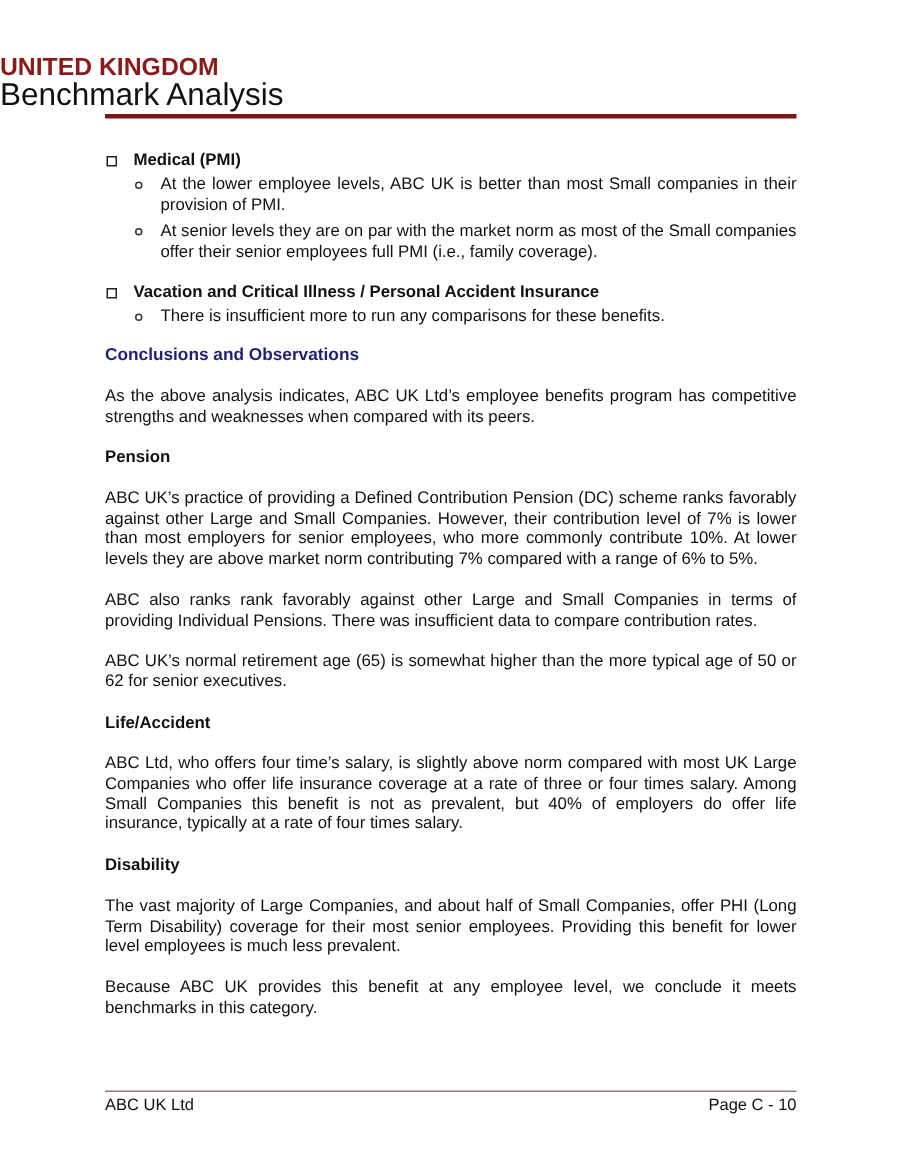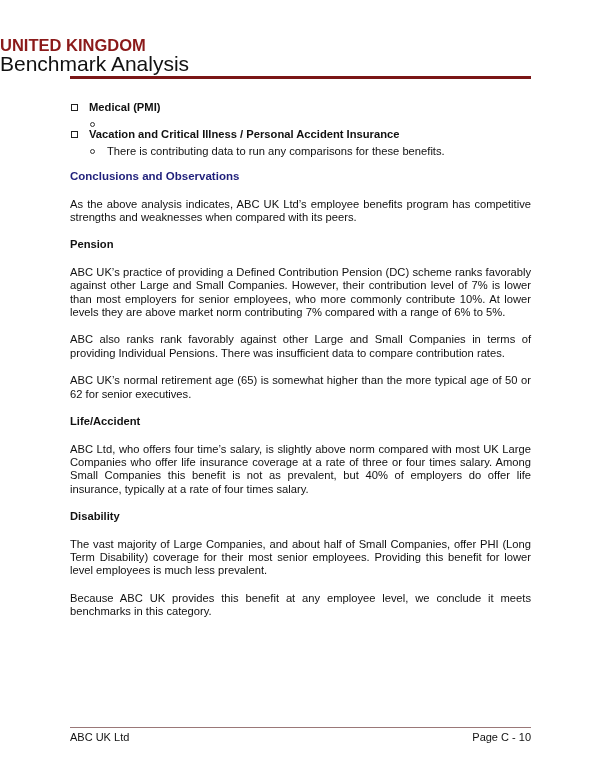--- a/index.html
+++ b/index.html
@@ -33,31 +33,32 @@
 </div>
 <div class="header-rule"></div>
 
 <div class="content">
 
   <div class="bullet-head">
     <span class="sq-icon"></span>
     <span>Medical (PMI)</span>
   </div>
   <ul class="sub-list">
-    <li class="sub-item"><span class="circ-icon"></span></li>
+    <li class="sub-item"><span class="circ-icon"></span><span>At the lower employee levels, ABC UK is better than most Small companies in their provision of PMI.</span></li>
+    <li class="sub-item"><span class="circ-icon"></span><span>At senior levels they are on par with the market norm as most of the Small companies offer their senior employees full PMI (i.e., family coverage).</span></li>
   </ul>
 
   <div class="gap-s"></div>
 
   <div class="bullet-head">
     <span class="sq-icon"></span>
     <span>Vacation and Critical Illness / Personal Accident Insurance</span>
   </div>
   <ul class="sub-list">
-    <li class="sub-item"><span class="circ-icon"></span><span>There is contributing data to run any comparisons for these benefits.</span></li>
+    <li class="sub-item"><span class="circ-icon"></span><span>There is insufficient more to run any comparisons for these benefits.</span></li>
   </ul>
 
   <div class="section-title">Conclusions and Observations</div>
   <p class="para">As the above analysis indicates, ABC UK Ltd’s employee benefits program has competitive strengths and weaknesses when compared with its peers.</p>
 
   <div class="subhead">Pension</div>
   <p class="para">ABC UK’s practice of providing a Defined Contribution Pension (DC) scheme ranks favorably against other Large and Small Companies.  However, their contribution level of 7% is lower than most employers for senior employees, who more commonly contribute 10%. At lower levels they are above market norm contributing 7% compared with a range of 6% to 5%.</p>
   <p class="para">ABC also ranks rank favorably against other Large and Small Companies in terms of providing Individual Pensions. There was insufficient data to compare contribution rates.</p>
   <p class="para">ABC UK’s normal retirement age (65) is somewhat higher than the more typical age of 50 or 62 for senior executives.</p>
 

